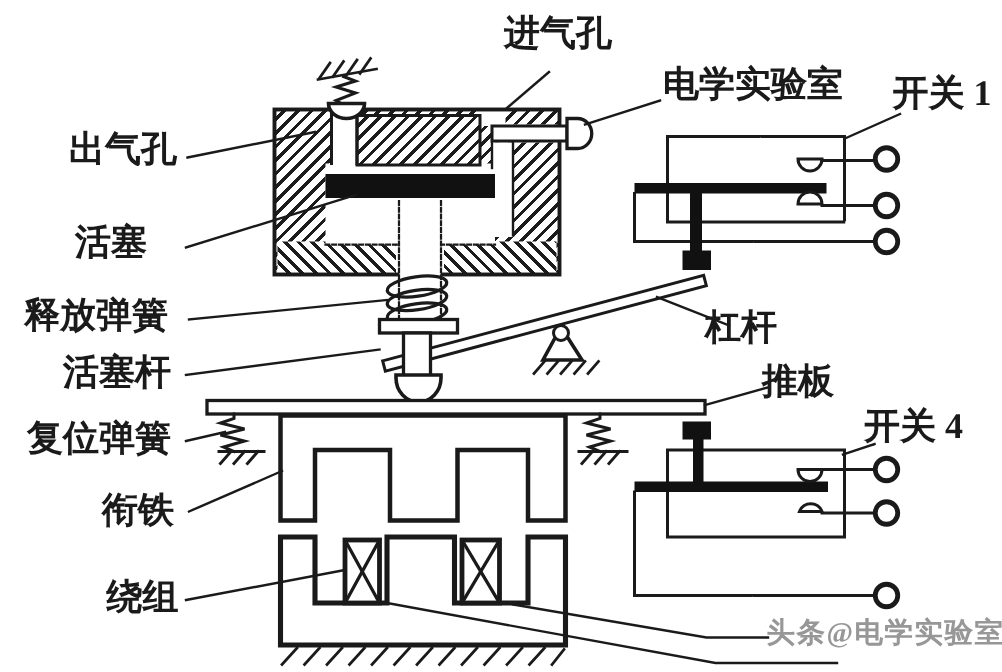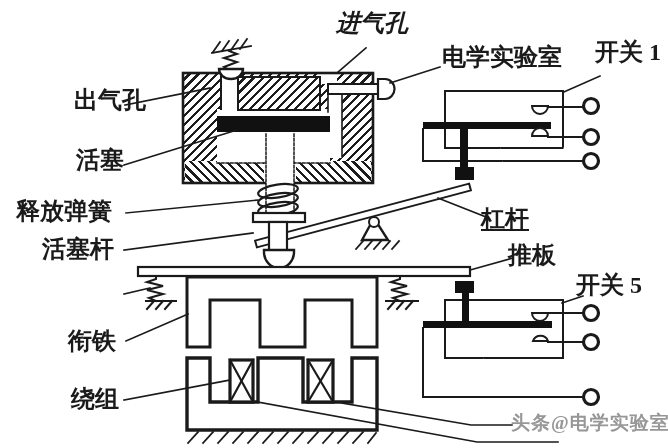--- a/index.html
+++ b/index.html
@@ -182,27 +182,28 @@
         <line x1="366" y1="48" x2="338" y2="72"></line>
         <line x1="440" y1="67" x2="390" y2="83"></line>
         <line x1="600" y1="76" x2="564" y2="92"></line>
         <line x1="486" y1="217" x2="438" y2="198"></line>
         <line x1="513" y1="258" x2="470" y2="270"></line>
         <line x1="583" y1="296" x2="562" y2="303"></line>
       </g>
     </g>
   </svg>
 
-  <div class="lbl" style="left:46px;top:88px;margin-left:28px;">出气孔</div>
-  <div class="lbl" style="left:76px;top:150px;font-family:Liberation Mono, monospace;">活塞</div>
+  <div class="lbl" style="left:46px;top:88px;">出气孔</div>
+  <div class="lbl" style="left:50px;top:150px;">活塞</div>
   <div class="lbl" style="left:42px;top:237px;">活塞杆</div>
   <div class="lbl" style="left:16px;top:199px;">释放弹簧</div>
+  <div class="lbl" style="left:18px;top:281px;">复位弹簧</div>
   <div class="lbl" style="left:68px;top:329px;font-family:Liberation Serif, serif;">衔铁</div>
   <div class="lbl" style="left:71px;top:387px;">绕组</div>
-  <div class="lbl" style="left:336px;top:11px;font-style:italic;">进气孔</div>
+  <div class="lbl" style="left:336px;top:11px;">进气孔</div>
   <div class="lbl" style="left:442px;top:45px;">电学实验室</div>
-  <div class="lbl" style="left:595px;top:40px;">开关 1</div>
-  <div class="lbl" style="left:481px;top:207px;text-decoration:underline;">杠杆</div>
+  <div class="lbl" style="left:595px;top:51px;">开关 1</div>
+  <div class="lbl" style="left:470px;top:207px;">杠杆</div>
   <div class="lbl" style="left:508px;top:243px;">推板</div>
-  <div class="lbl" style="left:576px;top:273px;">开关 5</div>
+  <div class="lbl" style="left:576px;top:273px;">开关 4</div>
   <div class="watermark" style="left:511px;top:413px;">头条@电学实验室</div>
 
 </div>
 
 </body></html>

